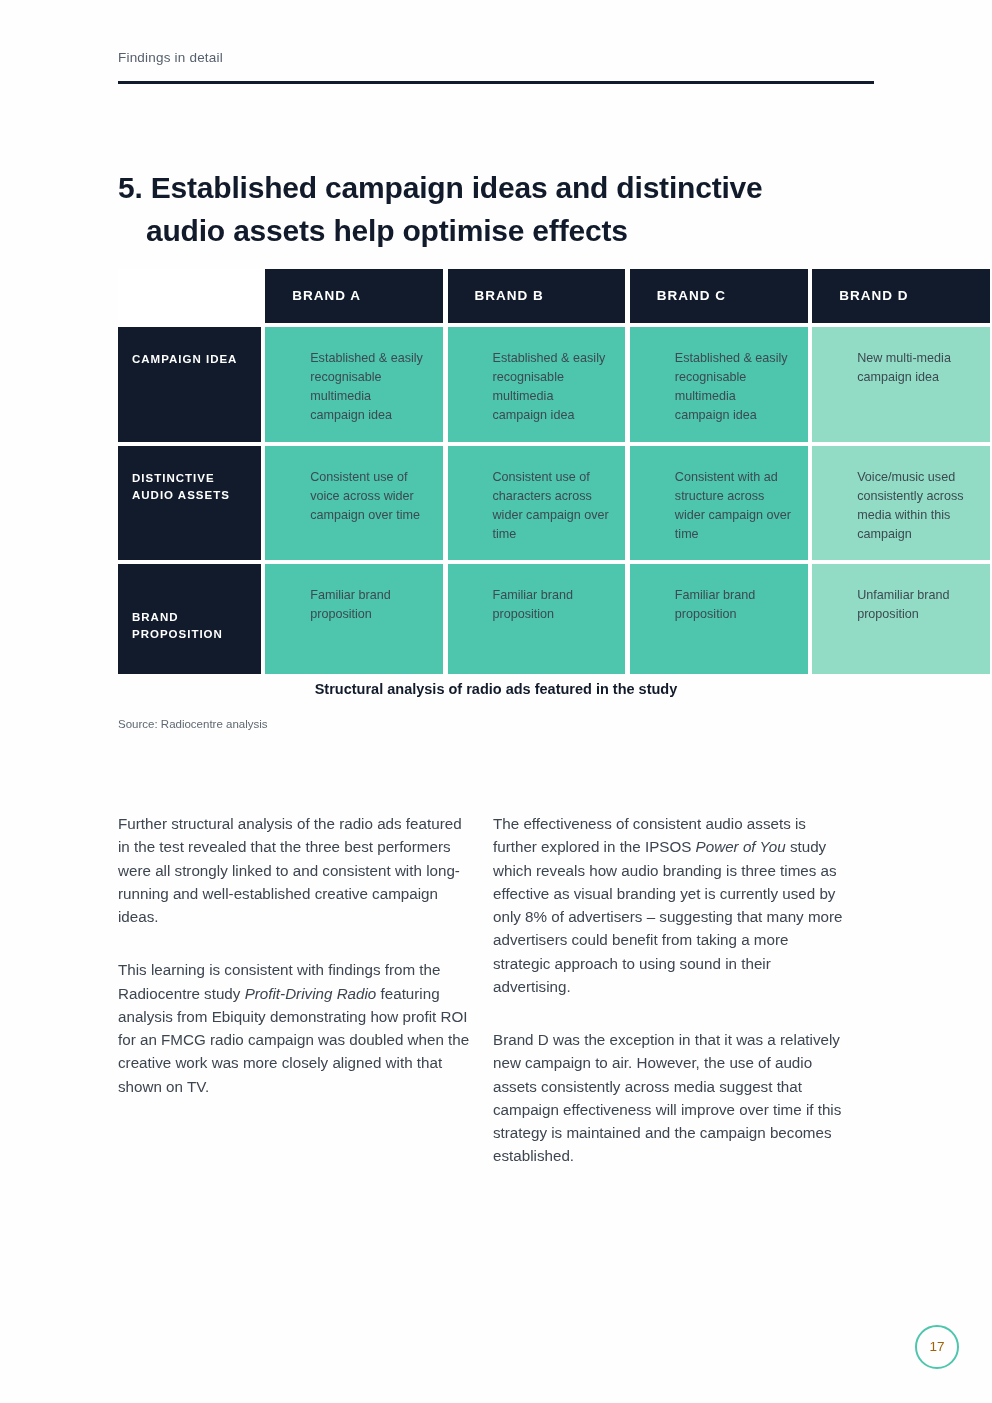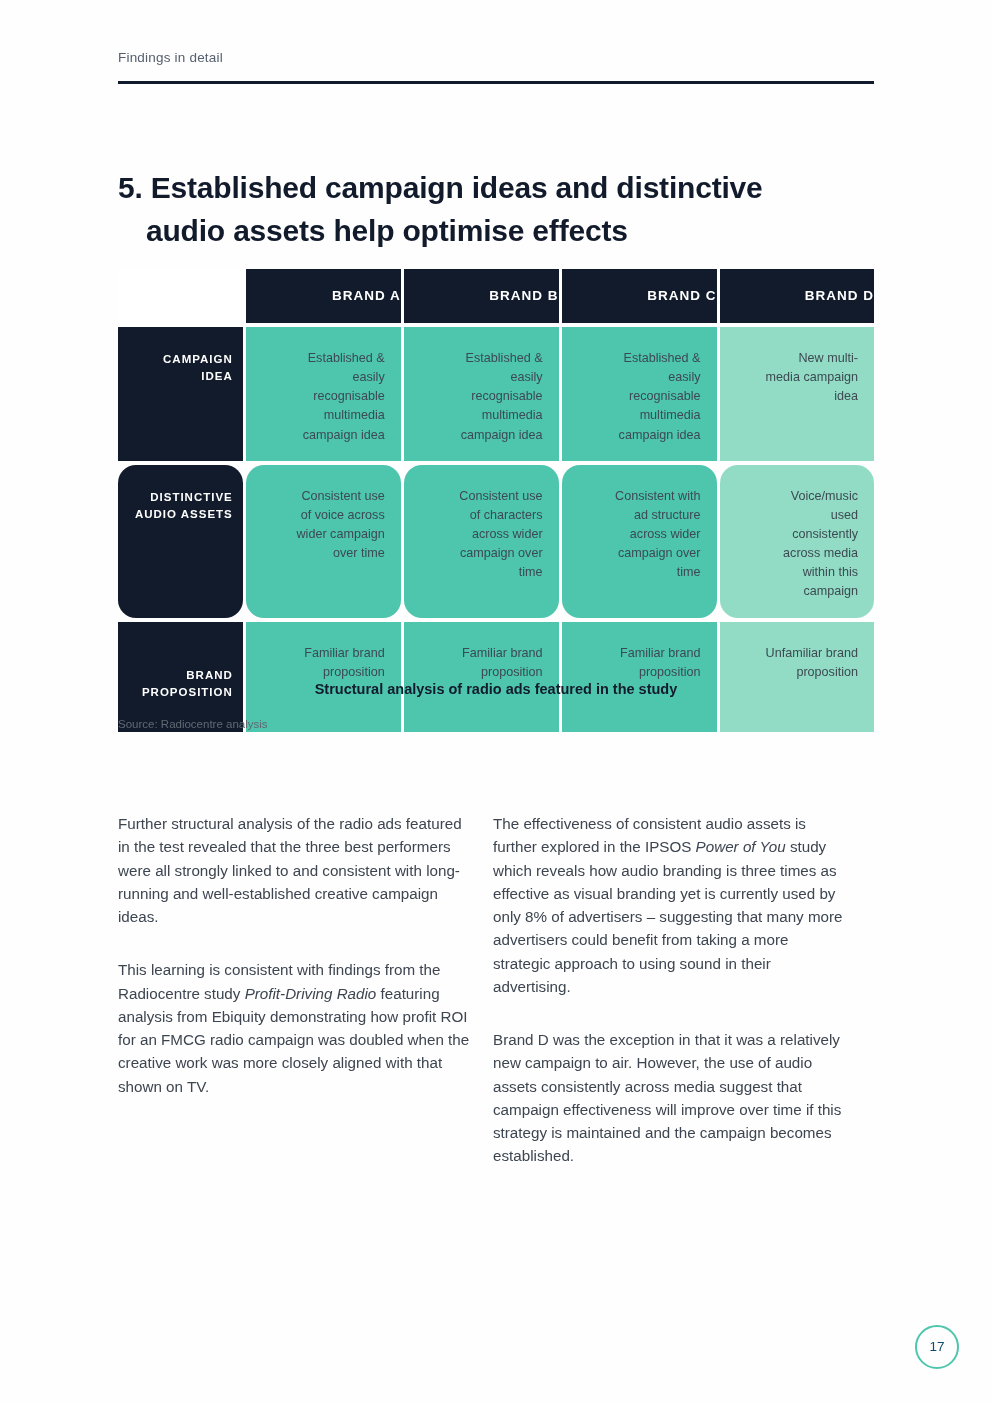--- a/index.html
+++ b/index.html
@@ -62,24 +62,23 @@
   }
   .section-title .t-line.indent {
     padding-left: 28px;
   }
 
   
   .matrix {
     position: absolute;
     left: 118px;
     top: 269px;
-    width: 756px;
+    width: 872px;
     border-collapse: separate;
     border-spacing: 0;
-    text-align: right;
   }
   .matrix td {
     vertical-align: top;
     padding: 0;
   }
 
   .col-label { width: 126px; }
   .col-brand { width: 157px; }
 
   .corner-blank {
@@ -123,21 +122,21 @@
     background: #92dcc6;
   }
   .body-cell .bc-text {
     display: block;
     font-size: 12.6px;
     line-height: 1.52;
     color: #3c4a52;
     padding: 22px 16px 16px 45px;
   }
   .row-1 td { height: 112px; }
-  .row-2 td { height: 110px; border-radius: 18px; }
+  .row-2 td { height: 110px; }
   .row-3 td { height: 110px; }
 
   
   .fig-caption {
     position: absolute;
     left: 118px;
     top: 681px;
     width: 756px;
     text-align: center;
     font-size: 14.5px;
@@ -182,21 +181,21 @@
     width: 40px;
     height: 40px;
     border: 2px solid #4ec5ad;
     border-radius: 50%;
     display: flex;
     align-items: center;
     justify-content: center;
   }
   .page-number .pn-text {
     font-size: 13.5px;
-    color: #0c4a6e;
+    color: #a16207;
     line-height: 1;
   }
 </style>
 </head>
 <body>
 
 <div class="page">
 
   <div class="running-header">
     <span class="rh-text">Findings in detail</span>

